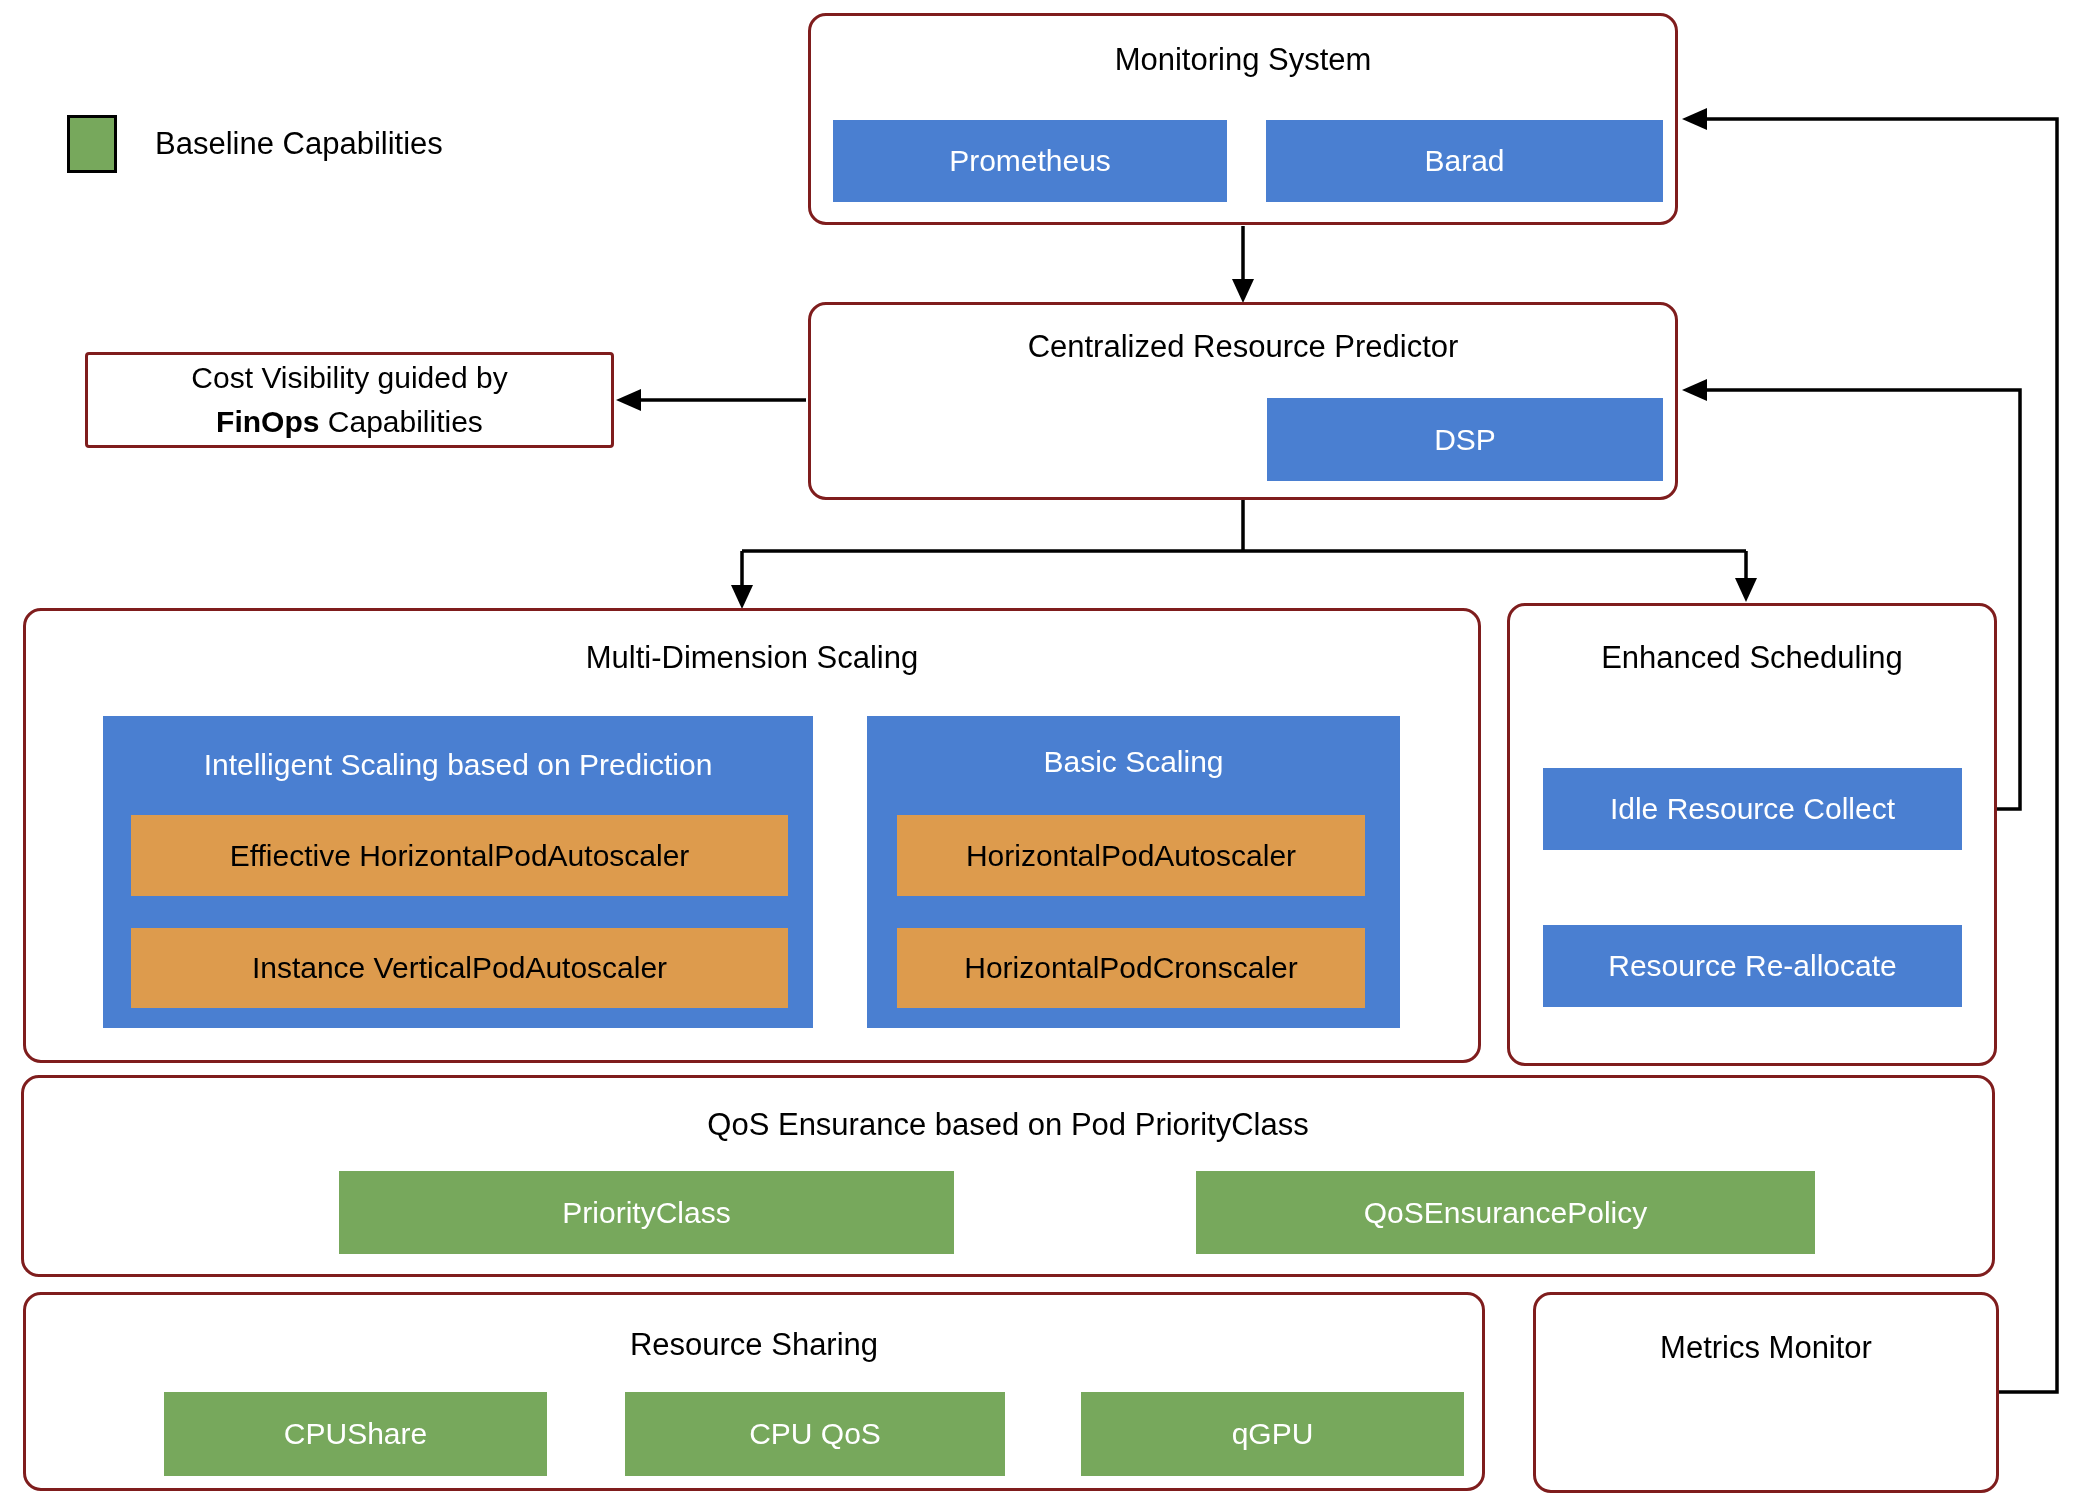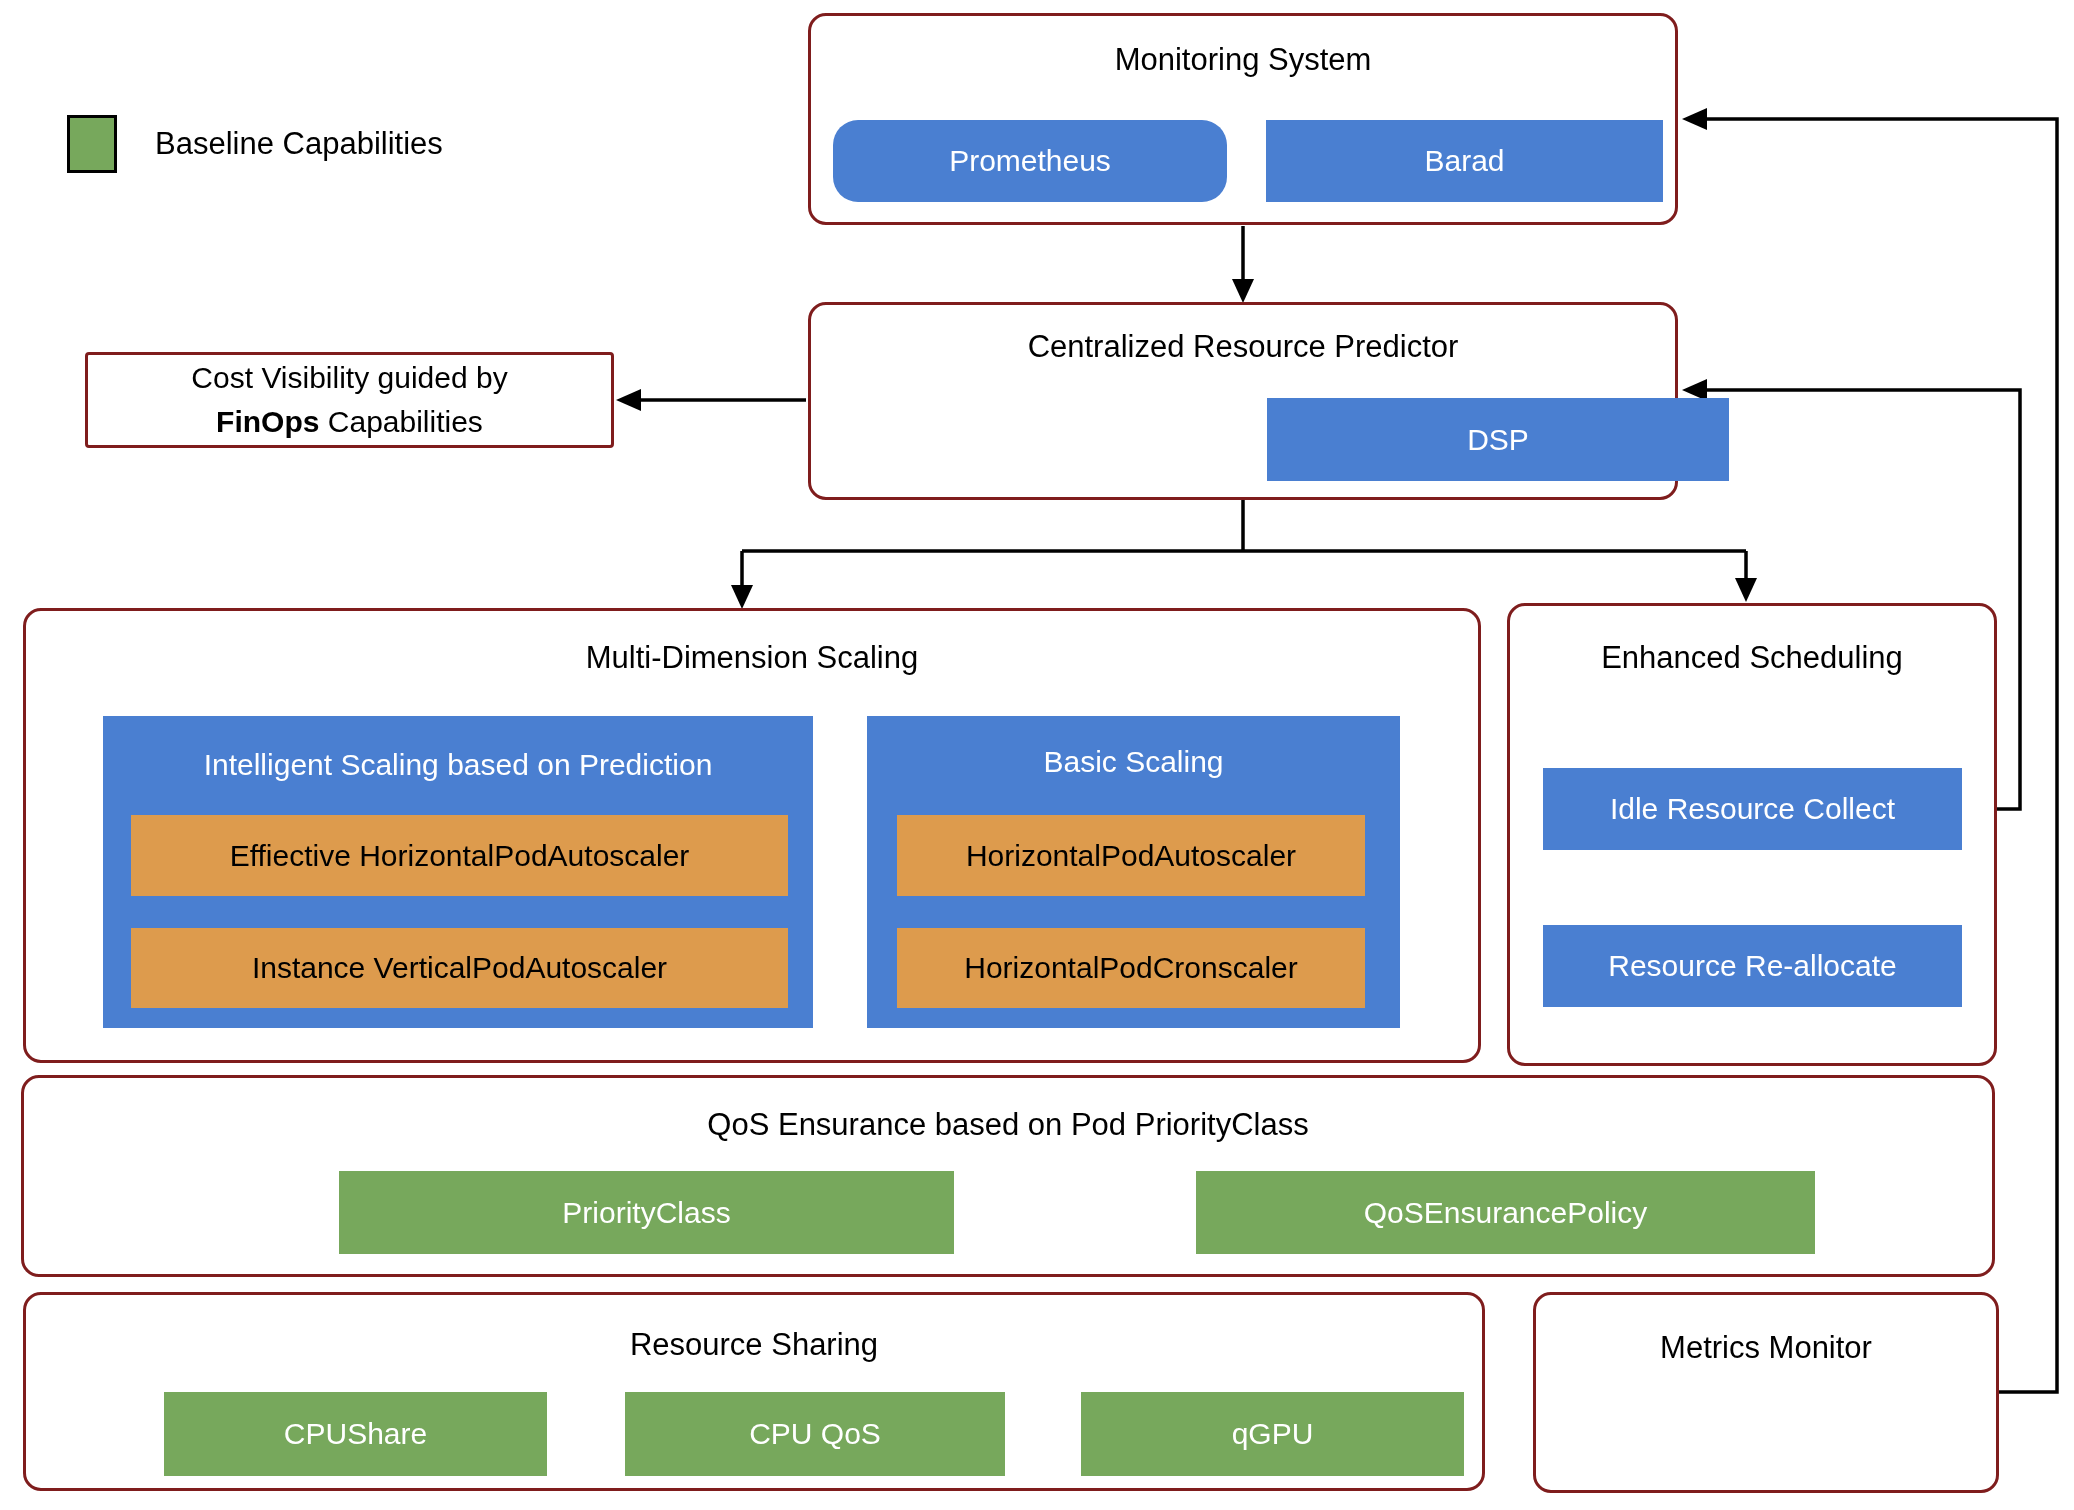--- a/index.html
+++ b/index.html
@@ -65,27 +65,27 @@
     </g>
   </svg>
 
   <div class="legend">
     <span class="swatch fill-green"></span>
     <span class="legend-label">Baseline Capabilities</span>
   </div>
 
   <div class="node" style="left:808px;top:13px;width:870px;height:212px;">
     <div class="node-title" style="padding-top:26px;">Monitoring System</div>
-    <div class="chip fill-blue white-text" style="left:22px;top:104px;width:394px;height:82px;border-radius:25px;">Prometheus</div>
+    <div class="chip fill-blue white-text" style="left:22px;top:104px;width:394px;height:82px;">Prometheus</div>
     <div class="chip fill-blue white-text" style="left:455px;top:104px;width:397px;height:82px;">Barad</div>
   </div>
 
   <div class="node" style="left:808px;top:302px;width:870px;height:198px;">
     <div class="node-title" style="padding-top:24px;">Centralized Resource Predictor</div>
-    <div class="chip fill-blue white-text" style="left:456px;top:93px;width:462px;height:83px;">DSP</div>
+    <div class="chip fill-blue white-text" style="left:456px;top:93px;width:396px;height:83px;">DSP</div>
   </div>
 
   <div class="node cost" style="left:85px;top:352px;width:529px;height:96px;">
     <div>
       <span>Cost Visibility guided by</span><br>
       <b>FinOps</b><span> Capabilities</span>
     </div>
   </div>
 
   <div class="node" style="left:1507px;top:603px;width:490px;height:463px;">

